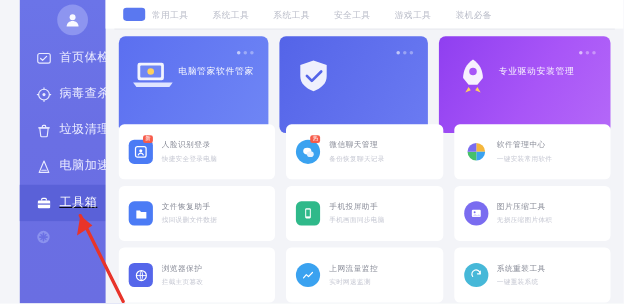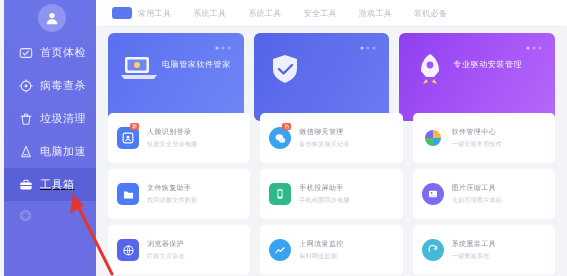--- a/index.html
+++ b/index.html
@@ -7,21 +7,21 @@
     width:567px;height:276px;overflow:hidden;
     font-family:"Liberation Sans","DejaVu Sans",sans-serif;
     background:#ffffff;
   }
   .app{
     position:relative;width:567px;height:276px;overflow:hidden;
     background:#f4f5f9;
   }
   
   .sidebar{
-    position:absolute;left:4px;top:0;width:96px;height:276px;
+    position:absolute;left:18px;top:0;width:96px;height:276px;
     background:linear-gradient(180deg,#6b74e8 0%,#6a6fe4 45%,#6a6ee2 100%);
   }
   .sb-avatar{
     position:absolute;left:34px;top:4px;width:28px;height:28px;border-radius:50%;
     background:#8d95f0;display:flex;align-items:center;justify-content:center;
   }
   .sb-avatar svg{display:block;}
   .sb-items{position:absolute;left:0;top:36px;width:96px;}
   .sb-item{
     position:relative;height:33px;display:flex;align-items:center;

